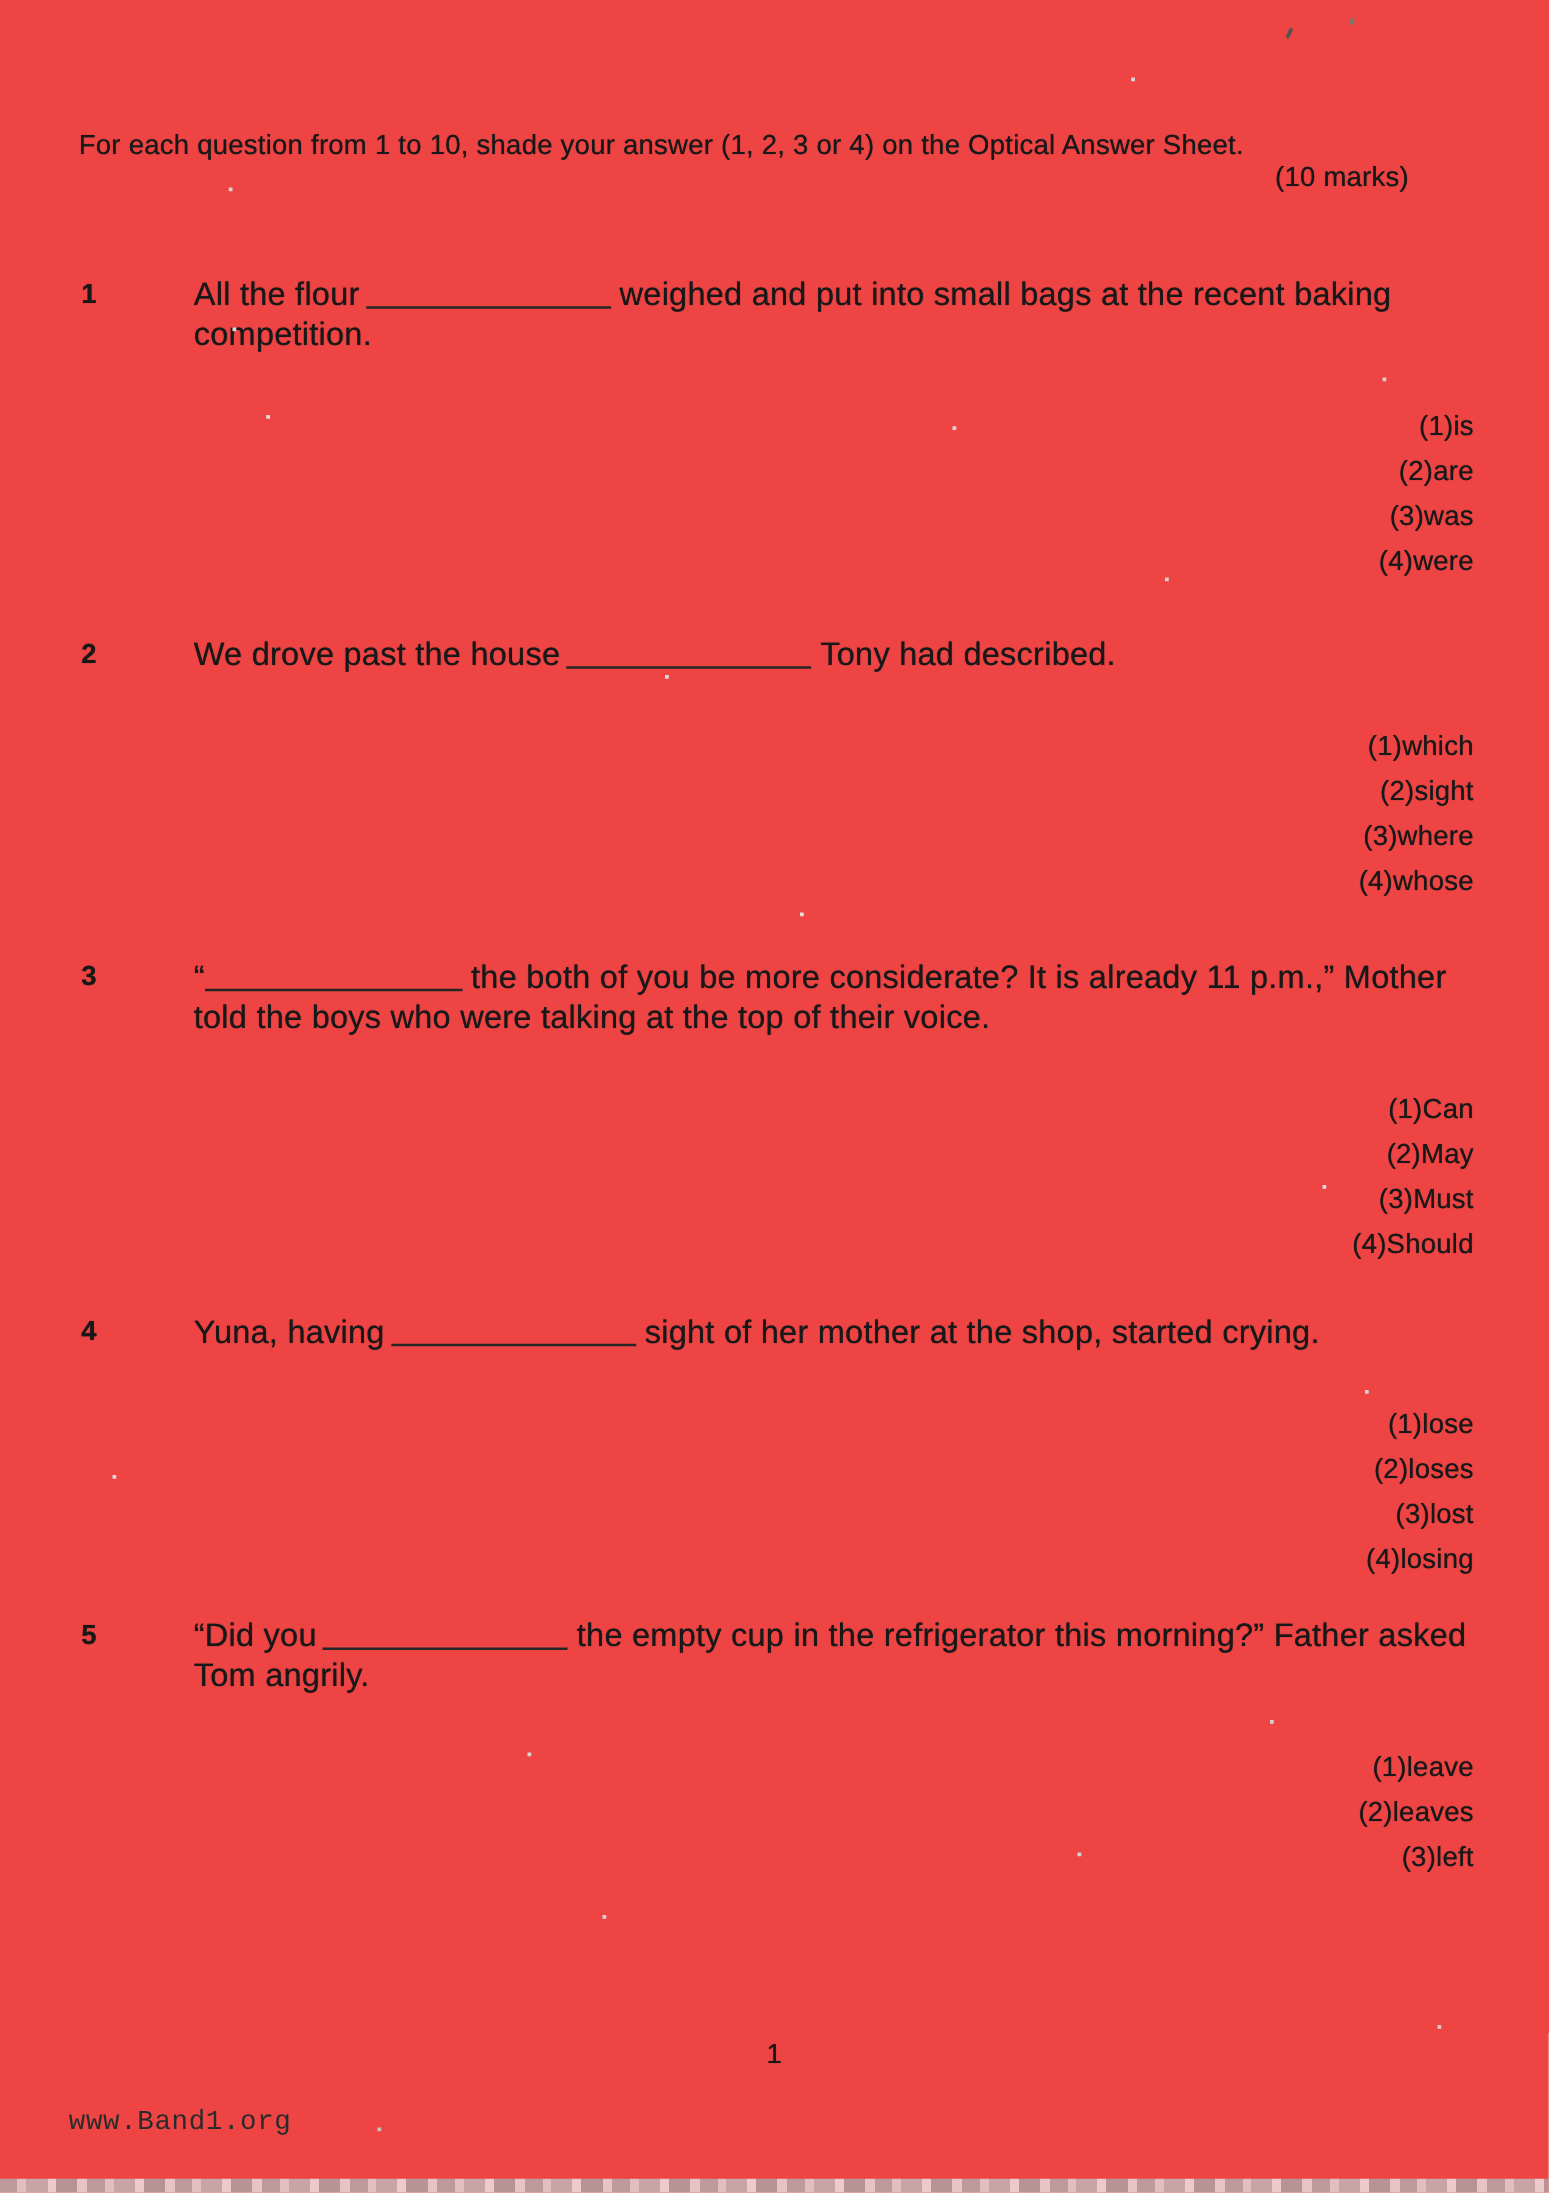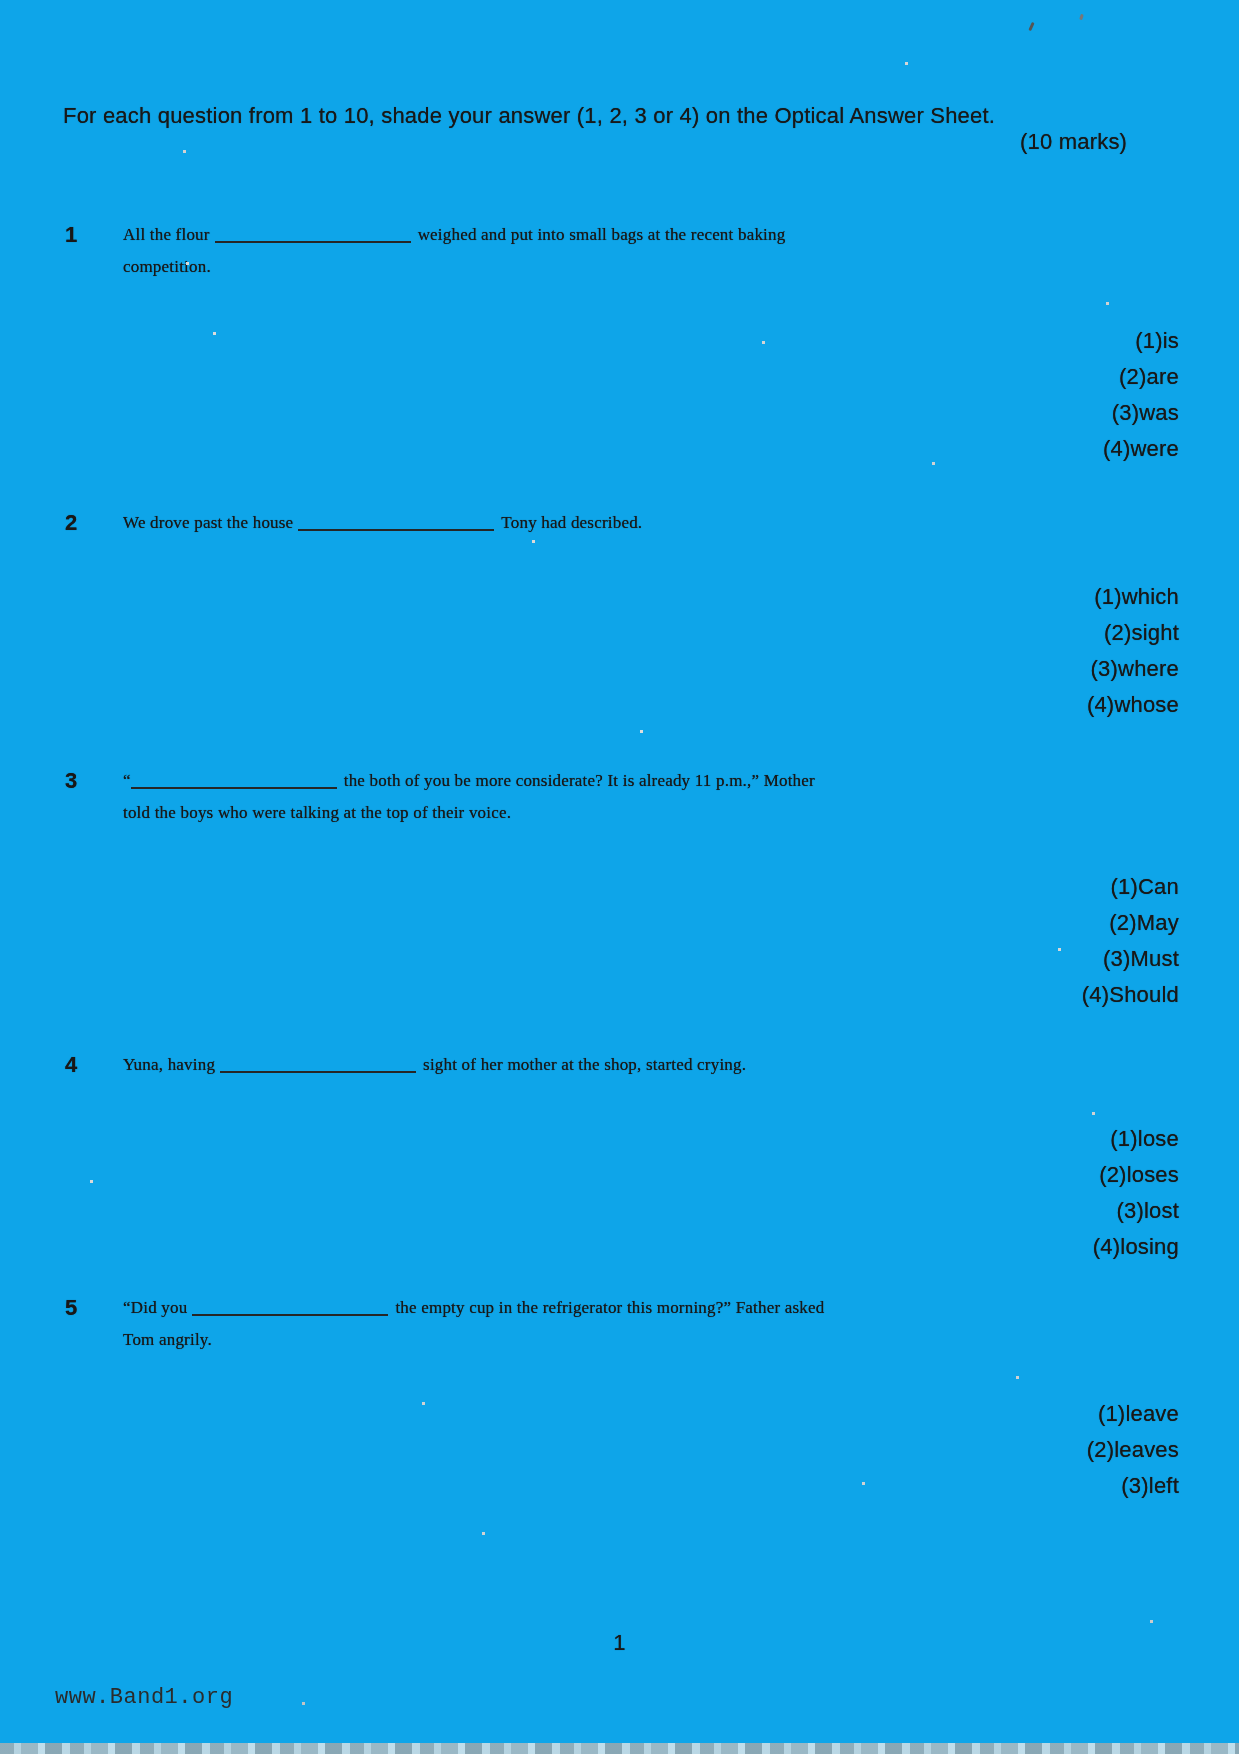--- a/index.html
+++ b/index.html
@@ -1,20 +1,20 @@
 <!DOCTYPE html>
 <html><head>
 <meta charset="utf-8">
 <style>
   html,body{margin:0;padding:0;background:#e8e8e6;}
   .page{
     position:relative;
     width:1239px;height:1754px;
     margin:0 auto;
-    background:#0ea5e9;
+    background:#ef4444;
     overflow:hidden;
     font-family:"Liberation Sans", sans-serif;
     color:#181818;
   }
   .scantext{
     text-shadow:0 0 0.7px rgba(25,25,25,0.85);
     letter-spacing:0.2px;
   }
   .instruction{
     position:absolute;top:103px;left:63px;
@@ -22,21 +22,21 @@
   }
   .marks{
     position:absolute;top:129px;left:1020px;
     font-size:22px;line-height:26px;white-space:nowrap;
   }
   .question{position:absolute;left:63px;width:1116px;}
   .qnum{
     position:absolute;left:2px;top:0;
     font-size:22px;line-height:32px;font-weight:700;
   }
-  .stem{margin-left:60px;font-size:17px;font-family:Liberation Serif, serif;}
+  .stem{margin-left:92px;font-size:26px;}
   .stem-line{line-height:32px;white-space:nowrap;}
   .blank{
     display:inline-block;
     width:196px;height:13px;
     border-bottom:2.5px solid #262626;
     position:relative;top:3px;
     margin:0 7px 0 5px;
   }
   .options{
     list-style:none;margin:40px 0 0 64px;padding:0;

